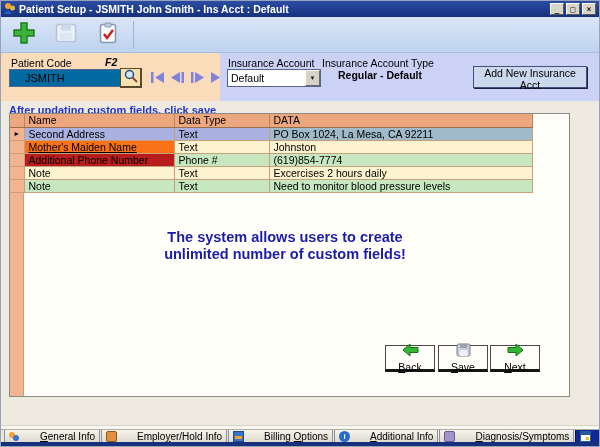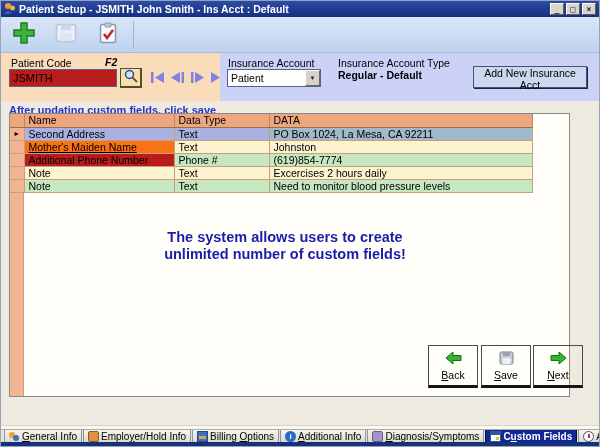--- a/index.html
+++ b/index.html
@@ -29,22 +29,22 @@
   }
   .tool-btn{width:34px;height:30px;display:flex;align-items:center;justify-content:center;background:transparent;border:none;padding:0;}
   .toolbar-sep{width:1px;height:28px;background:#9db2d6;}
   
   .field-panel{height:48px;display:flex;}
   .patient-section{width:219px;background:var(--panel-peach,#fbdcba);position:relative;}
   .insurance-section{flex:1;background:var(--panel-lavender,#ccd2f6);position:relative;}
   .lbl{position:absolute;font-size:10.5px;}
   .hotkey{font-weight:bold;font-style:italic;}
   .code-input{
-    position:absolute;left:8px;top:16px;width:108px;height:18px;
-    border:1px solid #56648c;background:#b91c1c;font-size:11px;padding:0 3px;
+    position:absolute;left:8px;top:16px;width:124px;height:18px;
+    border:1px solid #56648c;background:#0369a1;font-size:11px;padding:0 15px;
     font-family:"Liberation Sans",sans-serif;
   }
   .search-btn{
     position:absolute;left:119px;top:15px;width:22px;height:20px;
     background:#f3e2ae;border:1px solid #5a4a2a;border-right-width:2px;border-bottom-width:2px;
     display:flex;align-items:center;justify-content:center;padding:0;
   }
   .rec-nav{position:absolute;left:149px;top:18px;display:flex;gap:5px;}
   .rec-btn{border:none;background:transparent;padding:0;width:15px;height:12px;display:flex;align-items:center;justify-content:center;}
   .dropdown{
@@ -79,34 +79,34 @@
   .custom-grid td.sel-cell{background:var(--selector,#f2b493);padding:0;text-align:center;font-size:7px;line-height:10px;}
   .grid-filler{flex:1;position:relative;}
   .sel-strip{position:absolute;left:0;top:0;bottom:0;width:14px;background:var(--selector,#f2b493);border-right:1px solid #c79f7b;}
   
   .big-message{
     position:absolute;left:0;right:30px;top:228px;text-align:center;
     color:var(--message-blue,#1c1caa);font-weight:bold;font-size:14.5px;line-height:17px;
   }
   
   .action-btn{
-    position:absolute;top:344px;width:50px;height:43px;background:transparent;
+    position:absolute;top:344px;width:50px;height:27px;background:transparent;
     border:1px solid #4a4a4a;border-bottom:3px solid #161616;
     display:flex;flex-direction:column;align-items:center;justify-content:center;gap:2px;
-    font-size:10.5px;font-family:"Liberation Sans",sans-serif;padding:0;margin-left:43px;
+    font-size:10.5px;font-family:"Liberation Sans",sans-serif;padding:0;
   }
   .btn-back{left:384px;} .btn-save{left:437px;} .btn-next{left:489px;}
   
   .tabstrip-light{position:absolute;left:0;right:0;top:424px;height:4px;background:#f8f7f2;border-top:1px solid #d8d4c8;}
   .tabbar{
     position:absolute;left:0;right:0;top:428px;height:15px;background:#e8e4d6;
     display:flex;align-items:stretch;padding-left:3px;border-top:1px solid #b0aca0;
   }
   .tab{
-    display:flex;align-items:center;gap:2px;padding:0 4px;margin-right:1px;
+    display:flex;align-items:center;gap:20px;padding:0 4px;margin-right:1px;
     font-size:10px;background:linear-gradient(#f6f4ec,#dcd8ca);
     border:1px solid #8a94a8;border-top:none;border-radius:0 0 3px 3px;color:#000;white-space:nowrap;
   }
   .tab.selected{background:#0f2896;color:#fff;font-weight:bold;border-color:#04103a;}
   .bottom-edge{position:absolute;left:0;right:0;bottom:0;height:4px;background:var(--titlebar,#16307c);}
   
   .ti{width:11px;height:11px;position:relative;display:inline-block;flex:none;}
   .ti-general::before{content:"";position:absolute;left:0;top:1px;width:6px;height:6px;border-radius:50%;background:#f0a030;}
   .ti-general::after{content:"";position:absolute;left:4px;top:4px;width:6px;height:6px;border-radius:50%;background:#3a70c8;}
   .ti-employer{background:#e09040;border:1px solid #8a5a20;border-radius:2px;}
@@ -208,24 +208,24 @@
           <svg width="15" height="11" fill="#8083de">
               <polygon points="10,0 1,5.5 10,11" transform="scale(-1,1) translate(-11,0)"></polygon>
               <rect x="11.5" y="0" width="2.5" height="11"></rect>
             </svg>
         </button>
       </span>
     </div>
     <div class="insurance-section">
       <span class="lbl" style="left:8px;top:4px;">Insurance Account</span>
       <div class="dropdown">
-        <span class="dd-text">Patient</span>
+        <span class="dd-text">Default</span>
         <button class="dd-btn">▼</button>
       </div>
-      <span class="lbl" style="left:118px;top:4px;">Insurance Account Type</span>
+      <span class="lbl" style="left:102px;top:4px;">Insurance Account Type</span>
       <span class="lbl type-value" style="left:118px;top:16px;">Regular - Default</span>
       <button class="add-ins-btn">Add New Insurance Acct</button>
     </div>
   </div>
 
   <div class="notice">After updating custom fields, click save</div>
 
   <div class="grid">
     <table class="custom-grid">
       <colgroup>

